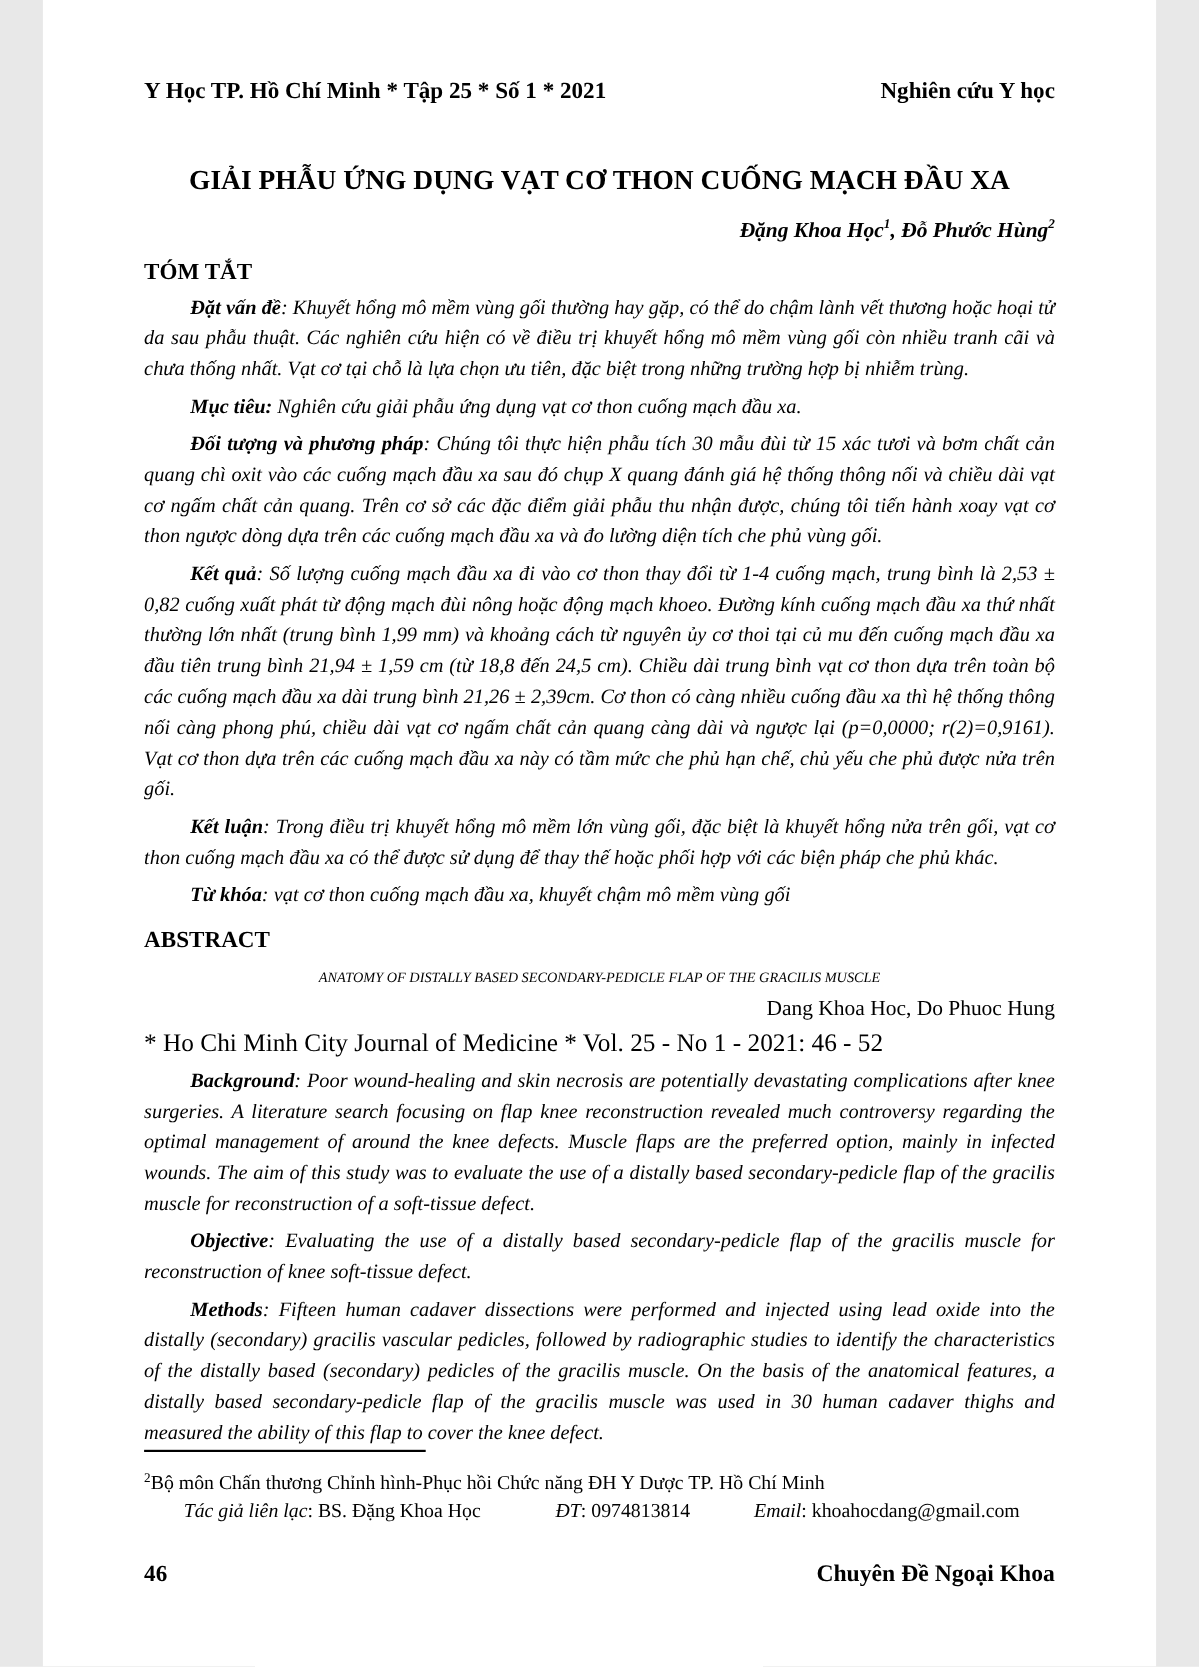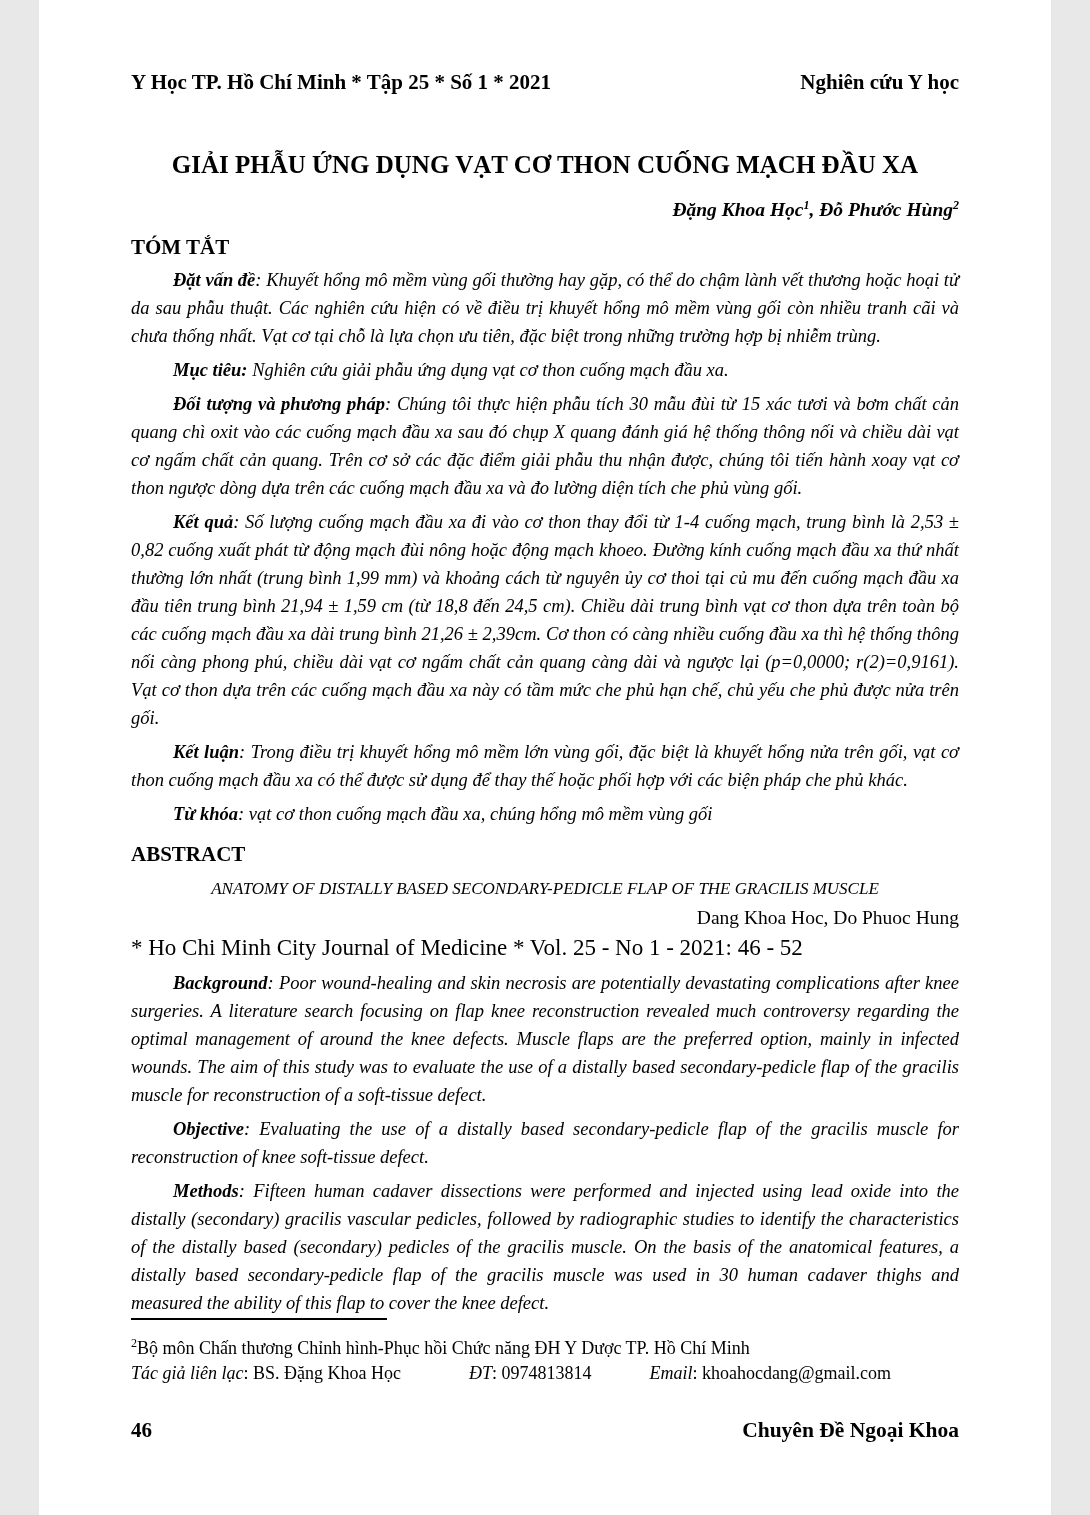--- a/index.html
+++ b/index.html
@@ -50,21 +50,21 @@
     line-height: 28px;
     text-align: justify;
     text-indent: 42px;
     margin-top: 6px;
   }
   .para .lead { font-weight: bold; }
   .en-title {
     margin-top: 8px;
     text-align: center;
     font-style: italic;
-    font-size: 17px;
+    font-size: 13px;
     line-height: 28px;
   }
   .en-authors {
     text-align: right;
     font-size: 19.5px;
     line-height: 30px;
   }
   .en-journal {
     text-align: left;
     font-size: 23px;
@@ -76,21 +76,21 @@
     right: 92px;
     top: 1318px;
     font-size: 18px;
   }
   .footnote-rule {
     width: 256px;
     border-top: 2px solid #000;
     margin-bottom: 16px;
   }
   .footnote-line { line-height: 25px; }
-  .contact-line { line-height: 25px; display: flex; }
+  .contact-line { line-height: 25px; display: flex; margin-left: 36px; }
   .contact-line .seg-gap1 { margin-left: 68px; }
   .contact-line .seg-gap2 { margin-left: 58px; }
   .it { font-style: italic; }
   .page-footer {
     position: absolute;
     left: 92px;
     right: 92px;
     top: 1418px;
     display: flex;
     justify-content: space-between;
@@ -120,21 +120,21 @@
     <p class="para"><span class="lead">Đặt vấn đề</span><span>: Khuyết hổng mô mềm vùng gối thường hay gặp, có thể do chậm lành vết thương hoặc hoại tử da sau phẫu thuật. Các nghiên cứu hiện có về điều trị khuyết hổng mô mềm vùng gối còn nhiều tranh cãi và chưa thống nhất. Vạt cơ tại chỗ là lựa chọn ưu tiên, đặc biệt trong những trường hợp bị nhiễm trùng.</span></p>
 
     <p class="para"><span class="lead">Mục tiêu:</span><span> Nghiên cứu giải phẫu ứng dụng vạt cơ thon cuống mạch đầu xa.</span></p>
 
     <p class="para"><span class="lead">Đối tượng và phương pháp</span><span>: Chúng tôi thực hiện phẫu tích 30 mẫu đùi từ 15 xác tươi và bơm chất cản quang chì oxit vào các cuống mạch đầu xa sau đó chụp X quang đánh giá hệ thống thông nối và chiều dài vạt cơ ngấm chất cản quang. Trên cơ sở các đặc điểm giải phẫu thu nhận được, chúng tôi tiến hành xoay vạt cơ thon ngược dòng dựa trên các cuống mạch đầu xa và đo lường diện tích che phủ vùng gối.</span></p>
 
     <p class="para"><span class="lead">Kết quả</span><span>: Số lượng cuống mạch đầu xa đi vào cơ thon thay đổi từ 1-4 cuống mạch, trung bình là 2,53 ± 0,82 cuống xuất phát từ động mạch đùi nông hoặc động mạch khoeo. Đường kính cuống mạch đầu xa thứ nhất thường lớn nhất (trung bình 1,99 mm) và khoảng cách từ nguyên ủy cơ thoi tại củ mu đến cuống mạch đầu xa đầu tiên trung bình 21,94 ± 1,59 cm (từ 18,8 đến 24,5 cm). Chiều dài trung bình vạt cơ thon dựa trên toàn bộ các cuống mạch đầu xa dài trung bình 21,26 ± 2,39cm. Cơ thon có càng nhiều cuống đầu xa thì hệ thống thông nối càng phong phú, chiều dài vạt cơ ngấm chất cản quang càng dài và ngược lại (p=0,0000; r(2)=0,9161). Vạt cơ thon dựa trên các cuống mạch đầu xa này có tầm mức che phủ hạn chế, chủ yếu che phủ được nửa trên gối.</span></p>
 
     <p class="para"><span class="lead">Kết luận</span><span>: Trong điều trị khuyết hổng mô mềm lớn vùng gối, đặc biệt là khuyết hổng nửa trên gối, vạt cơ thon cuống mạch đầu xa có thể được sử dụng để thay thế hoặc phối hợp với các biện pháp che phủ khác.</span></p>
 
-    <p class="para"><span class="lead">Từ khóa</span><span>: vạt cơ thon cuống mạch đầu xa, chúng hổng mô mềm vùng gối</span></p>
+    <p class="para"><span class="lead">Từ khóa</span><span>: vạt cơ thon cuống mạch đầu xa, khuyết chậm mô mềm vùng gối</span></p>
 
     <h2 class="section-heading">ABSTRACT</h2>
 
     <div class="en-title">ANATOMY OF DISTALLY BASED SECONDARY-PEDICLE FLAP OF THE GRACILIS MUSCLE</div>
     <div class="en-authors">Dang Khoa Hoc, Do Phuoc Hung</div>
     <div class="en-journal">* Ho Chi Minh City Journal of Medicine * Vol. 25 - No 1 - 2021: 46 - 52</div>
 
     <p class="para"><span class="lead">Background</span><span>: Poor wound-healing and skin necrosis are potentially devastating complications after knee surgeries. A literature search focusing on flap knee reconstruction revealed much controversy regarding the optimal management of around the knee defects. Muscle flaps are the preferred option, mainly in infected wounds. The aim of this study was to evaluate the use of a distally based secondary-pedicle flap of the gracilis muscle for reconstruction of a soft-tissue defect.</span></p>
 
     <p class="para"><span class="lead">Objective</span><span>: Evaluating the use of a distally based secondary-pedicle flap of the gracilis muscle for reconstruction of knee soft-tissue defect.</span></p>

